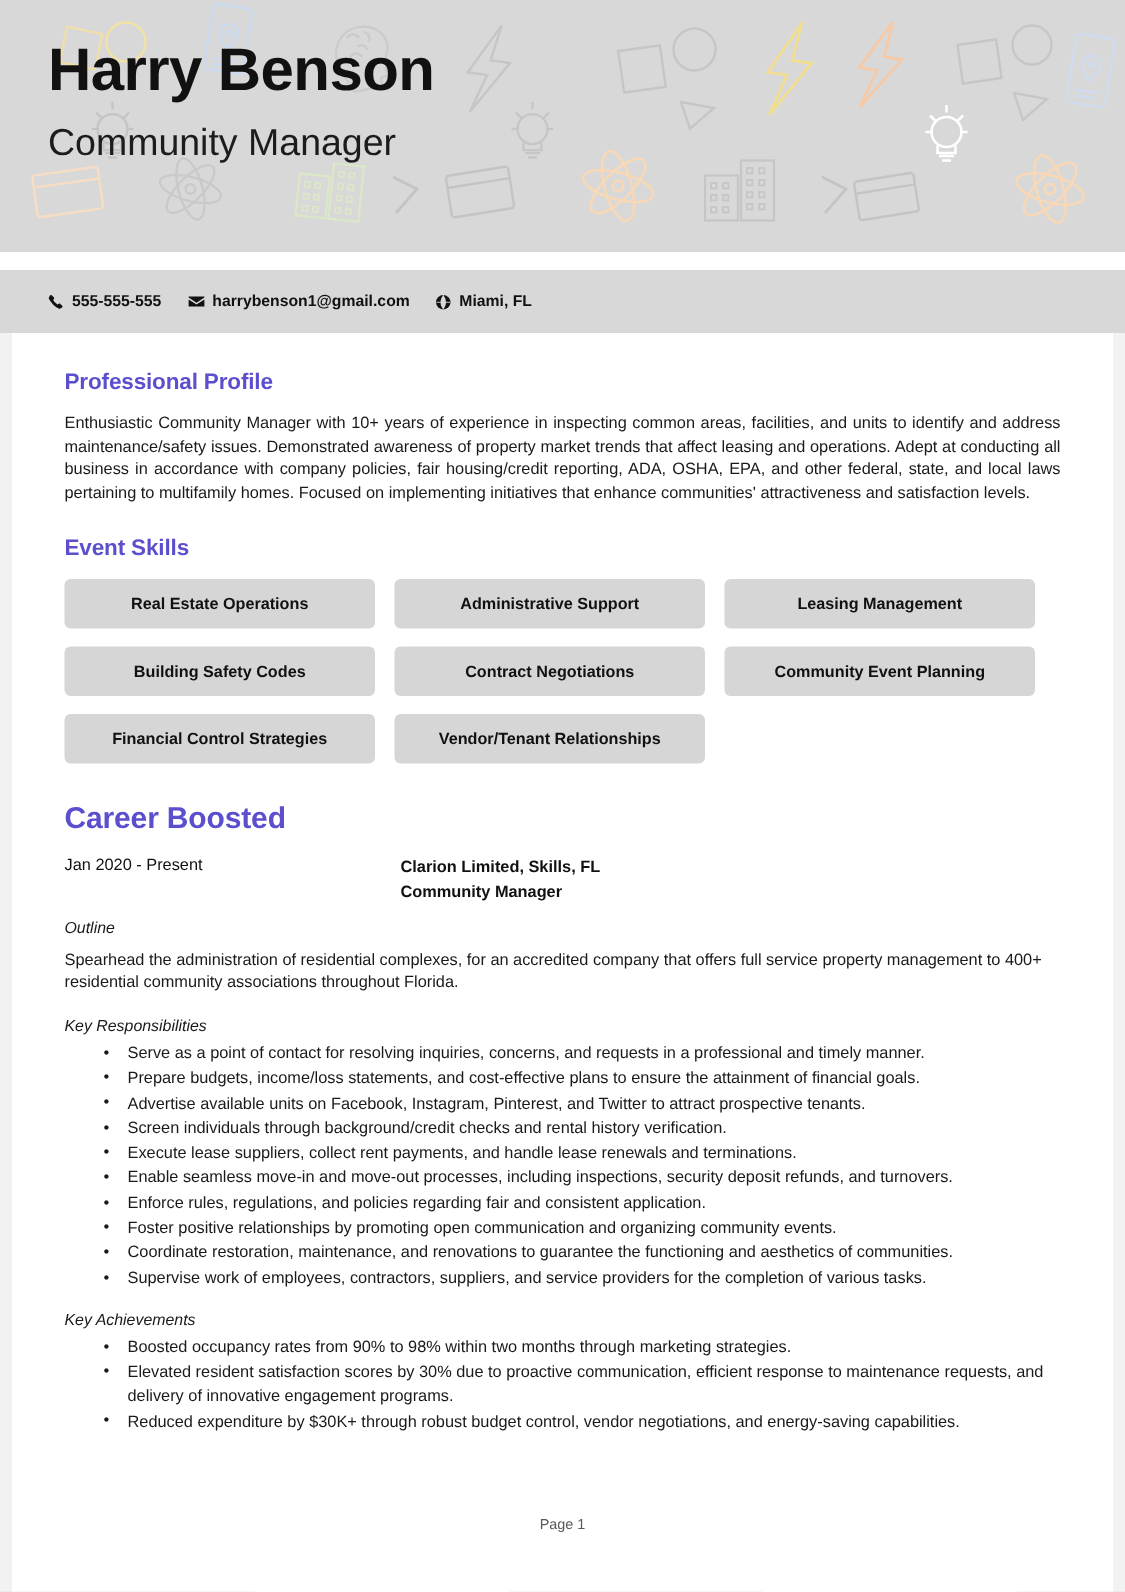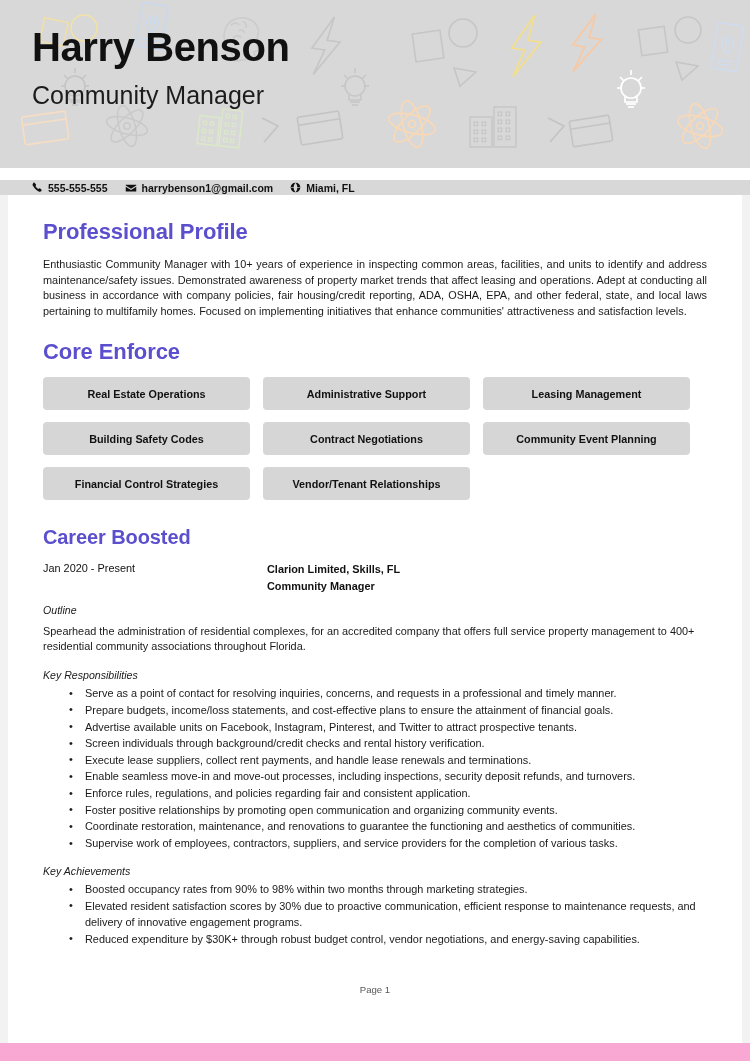--- a/index.html
+++ b/index.html
@@ -58,21 +58,21 @@
   }
 
   
   .gap-white {
     width: 750px;
     height: 12px;
     background: #ffffff;
   }
   .contact-band {
     width: 750px;
-    height: 15px;
+    height: 42px;
     background: #d8d8d8;
     display: flex;
     align-items: center;
     padding-left: 32px;
   }
   .contact-item {
     display: flex;
     align-items: center;
     font-size: 10.5px;
     font-weight: bold;
@@ -95,21 +95,21 @@
   }
   .card {
     background: #ffffff;
     padding: 24px 35px 0 35px;
     min-height: 848px;
     position: relative;
   }
 
   h2.section-heading {
     color: #5b4fce;
-    font-size: 22px;
+    font-size: 15px;
     font-weight: bold;
     letter-spacing: -0.1px;
     margin-bottom: 12px;
   }
   h2.section-heading.big {
     font-size: 20px;
   }
 
   p.body-text {
     font-size: 10.9px;
@@ -441,21 +441,21 @@
 
   <div class="content-wrap">
     <div class="card">
 
       <div class="section profile">
         <h2 class="section-heading">Professional Profile</h2>
         <p class="body-text">Enthusiastic Community Manager with 10+ years of experience in inspecting common areas, facilities, and units to identify and address maintenance/safety issues. Demonstrated awareness of property market trends that affect leasing and operations. Adept at conducting all business in accordance with company policies, fair housing/credit reporting, ADA, OSHA, EPA, and other federal, state, and local laws pertaining to multifamily homes. Focused on implementing initiatives that enhance communities' attractiveness and satisfaction levels.</p>
       </div>
 
       <div class="section">
-        <h2 class="section-heading">Core Enforce</h2>
+        <h2 class="section-heading">Event Skills</h2>
         <div class="skills-grid">
           <div class="skill-pill">Real Estate Operations</div>
           <div class="skill-pill">Administrative Support</div>
           <div class="skill-pill">Leasing Management</div>
           <div class="skill-pill">Building Safety Codes</div>
           <div class="skill-pill">Contract Negotiations</div>
           <div class="skill-pill">Community Event Planning</div>
           <div class="skill-pill">Financial Control Strategies</div>
           <div class="skill-pill">Vendor/Tenant Relationships</div>
           <div class="skill-pill empty"></div>

